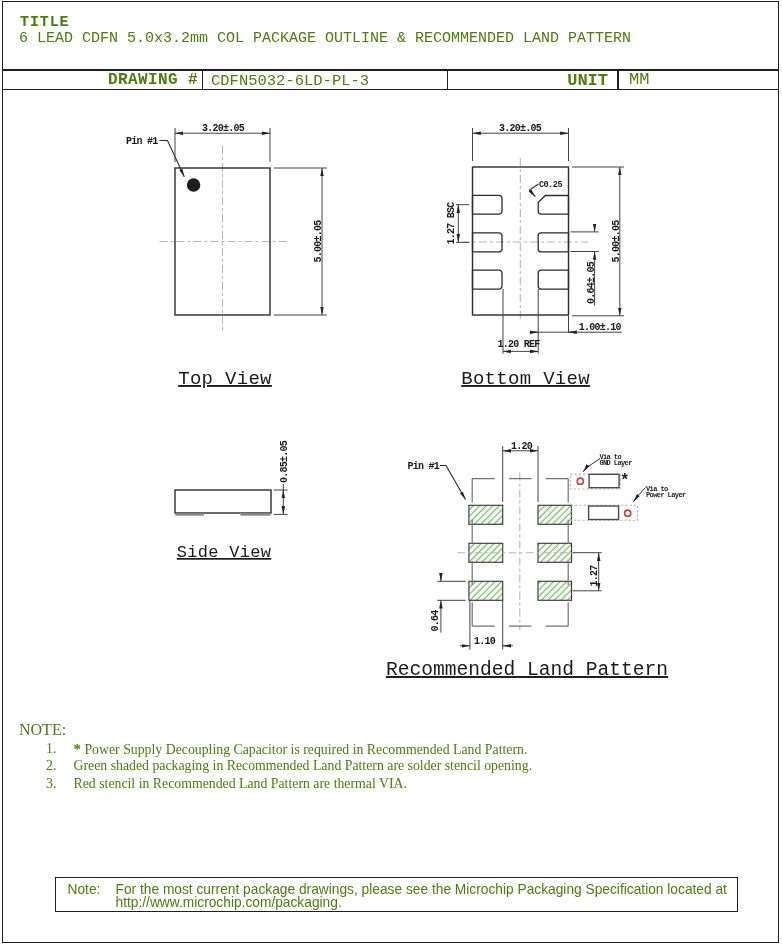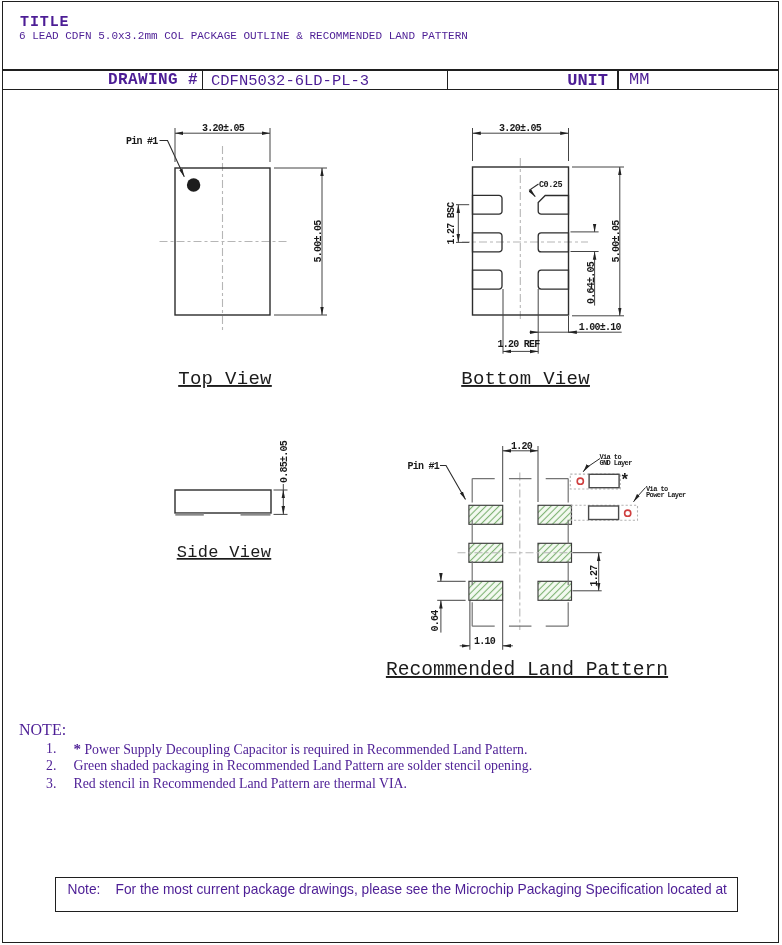--- a/index.html
+++ b/index.html
@@ -1,32 +1,32 @@
 <!DOCTYPE html>
 <html><head>
 <meta charset="utf-8">
 <style>
 html,body{margin:0;padding:0;background:#fff;}
 #page{will-change:transform;position:relative;width:782px;height:945px;background:#ffffff;overflow:hidden;
- font-family:"Liberation Mono",monospace;color:#4c1d95;}
+ font-family:"Liberation Mono",monospace;color:#4d7c0f;}
 .abs{position:absolute;white-space:nowrap;}
 svg{position:absolute;left:0;top:0;}
 svg text{fill:#1c1c1c;}
 .dimtx{font:bold 10px "Liberation Mono";letter-spacing:-0.75px;fill:#191919;}
 .vtitle{font:19px "Liberation Mono";letter-spacing:0.3px;}
 </style>
 </head>
 <body>
 <div id="page">
 
 <div class="abs" style="left:2px;top:1px;width:775px;height:940px;border:1.6px solid #1f1f1f;"></div>
 
 <div class="abs" style="left:20px;top:14px;font-weight:bold;font-size:15px;letter-spacing:0.9px;">TITLE</div>
 
-<div class="abs" style="left:19px;top:30px;font-size:11px;">6 LEAD CDFN 5.0x3.2mm COL PACKAGE OUTLINE &amp; RECOMMENDED LAND PATTERN</div>
+<div class="abs" style="left:19px;top:30px;font-size:15px;">6 LEAD CDFN 5.0x3.2mm COL PACKAGE OUTLINE &amp; RECOMMENDED LAND PATTERN</div>
 
 <div class="abs" style="left:3px;top:68.8px;width:776px;height:2.2px;background:#1f1f1f;"></div>
 
 <div class="abs" style="left:3px;top:88.8px;width:776px;height:1.5px;background:#1f1f1f;"></div>
 
 <div class="abs" style="left:201.5px;top:69px;width:1.5px;height:21px;background:#1f1f1f;"></div>
 
 <div class="abs" style="left:446.5px;top:69px;width:1.5px;height:21px;background:#1f1f1f;"></div>
 
 <div class="abs" style="left:617px;top:69px;width:1.5px;height:21px;background:#1f1f1f;"></div>
@@ -266,13 +266,14 @@
 
 <div class="abs" style="left:46px;top:775.5px;font:13.8px 'Liberation Serif';">3.</div>
 <div class="abs" style="left:73.5px;top:775.5px;font:13.8px 'Liberation Serif';">Red stencil in Recommended Land Pattern are thermal VIA.</div>
 
 <div class="abs" style="left:55px;top:877px;width:681px;height:33px;border:1.5px solid #1f1f1f;"></div>
 
 <div class="abs" style="left:67.5px;top:881.5px;font:13.75px 'Liberation Sans';">Note:</div>
 
 <div class="abs" style="left:115.5px;top:881.5px;font:13.75px 'Liberation Sans';">For the most current package drawings, please see the Microchip Packaging Specification located at</div>
 
+<div class="abs" style="left:115.5px;top:894.5px;font:13.75px 'Liberation Sans';">http://www.microchip.com/packaging.</div>
 </div>
 
 </body></html>

